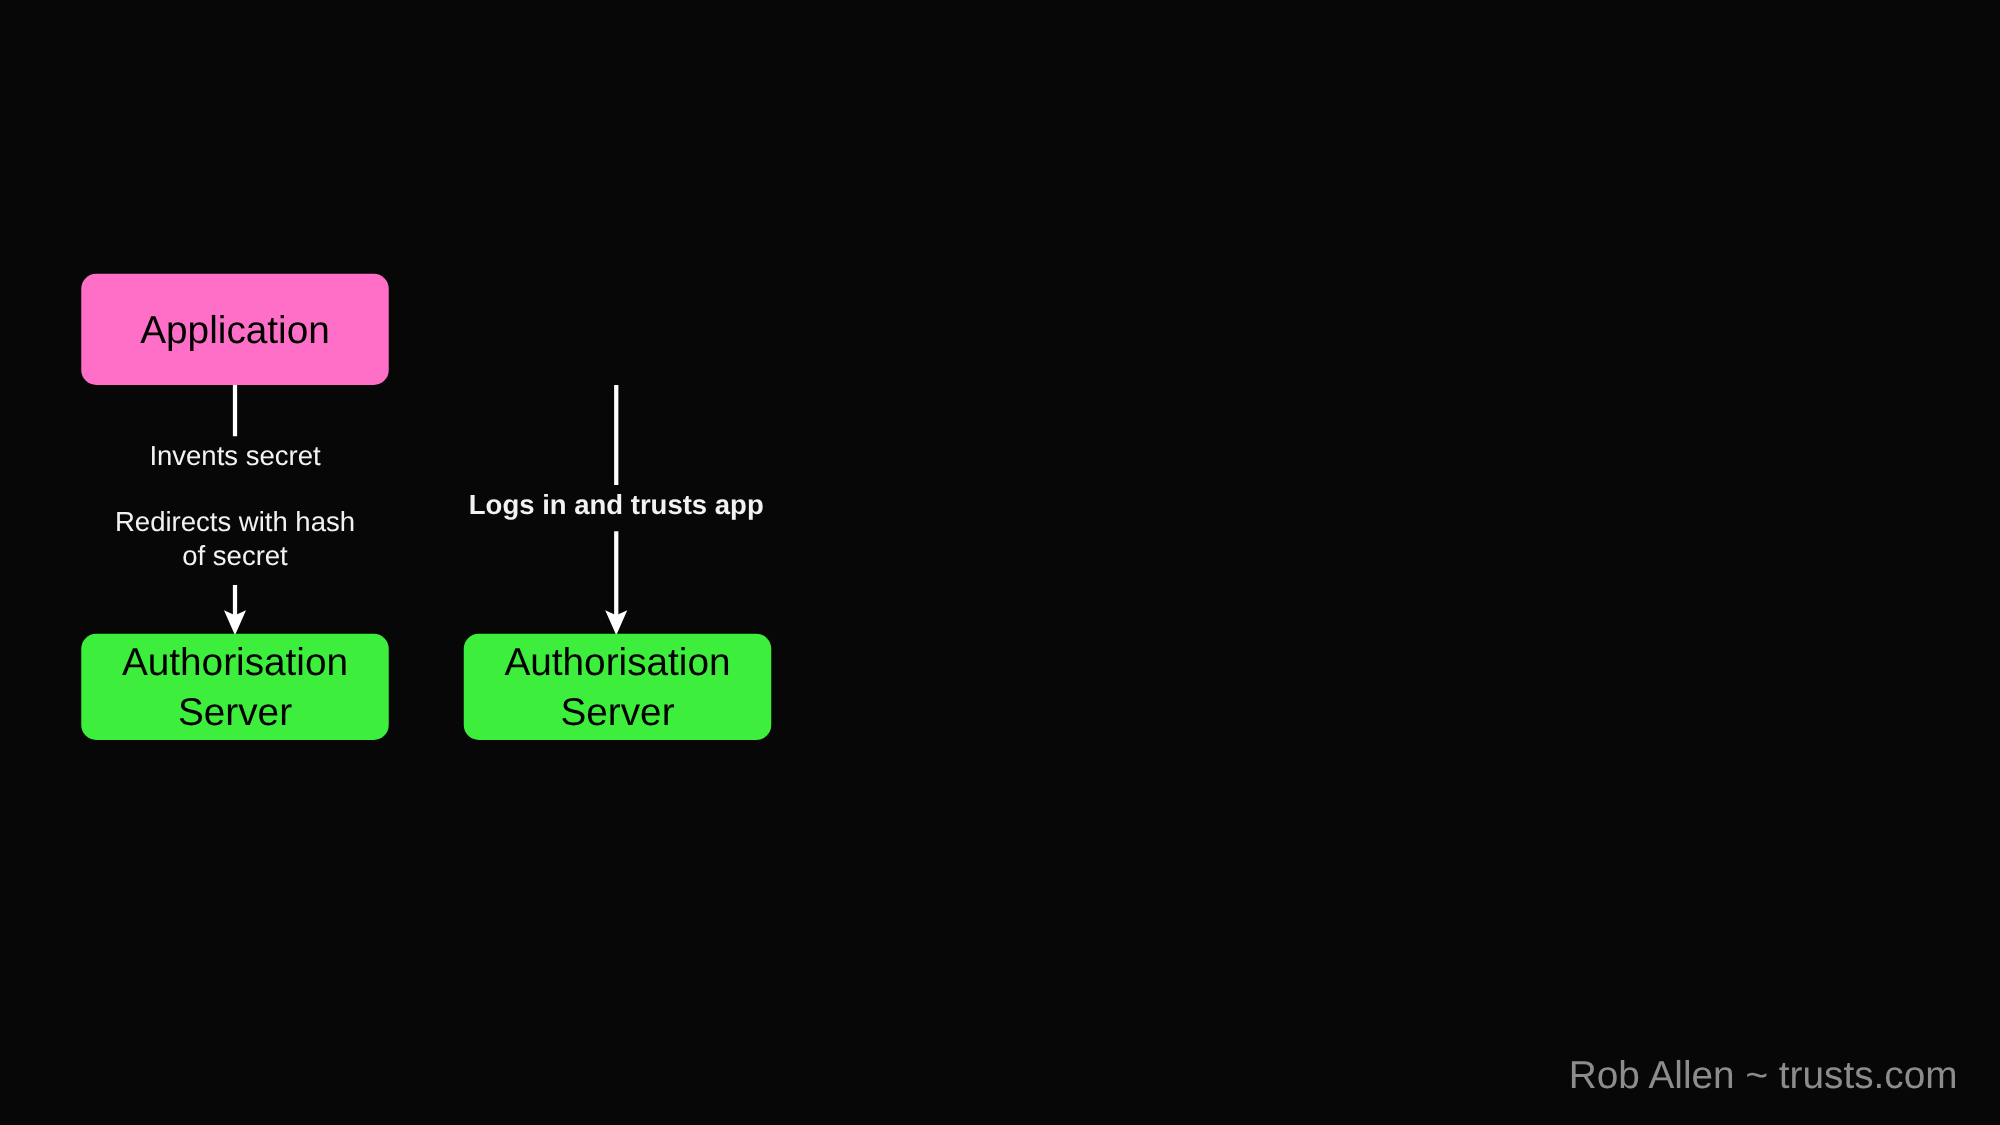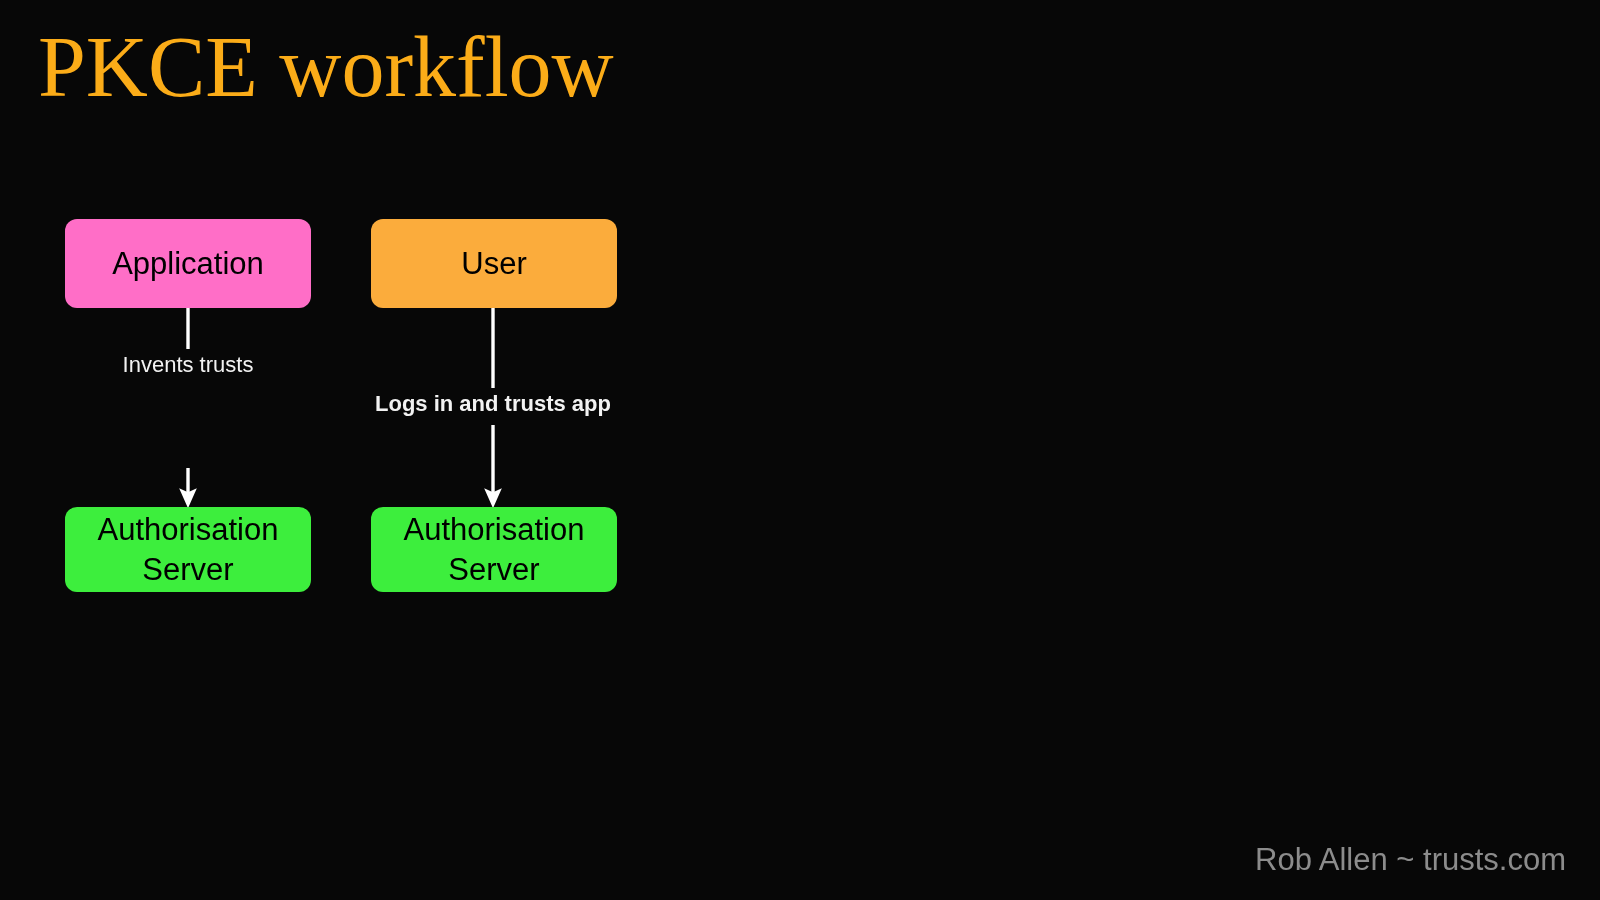--- a/index.html
+++ b/index.html
@@ -110,21 +110,20 @@
     font-family: "Liberation Sans", sans-serif;
     font-size: 31px;
     white-space: nowrap;
   }
 </style>
 </head>
 <body>
 
 <div id="slide">
 
-  <div id="slide-title">PKCE workflow</div>
 
   <div id="diagram">
 
     <svg id="connectors" width="1600" height="900" viewBox="0 0 1600 900" xmlns="http://www.w3.org/2000/svg">
       <defs>
         <marker id="arrowhead" markerWidth="7" markerHeight="7" refX="3.2" refY="3.0" orient="auto" markerUnits="strokeWidth">
           <path d="M0.3,0.4 L6.2,3.0 L0.3,5.6 L1.5,3.0 Z" fill="#FFFFFF"></path>
         </marker>
       </defs>
 
@@ -132,30 +131,31 @@
 
       <line x1="188" y1="468" x2="188" y2="498" stroke="#FFFFFF" stroke-width="3.4" marker-end="url(#arrowhead)"></line>
 
       <line x1="493" y1="308" x2="493" y2="388" stroke="#FFFFFF" stroke-width="3.4"></line>
 
       <line x1="493" y1="425" x2="493" y2="498" stroke="#FFFFFF" stroke-width="3.4" marker-end="url(#arrowhead)"></line>
     </svg>
 
     <div class="node node-app">Application</div>
 
-    <div class="node node-user">User</div>
 
     <div class="node node-auth-left">Authorisation
 Server</div>
 
     <div class="node node-auth-right">Authorisation
 Server</div>
 
-    <div class="edge-label lbl-invents">Invents trusts</div>
+    <div class="edge-label lbl-invents">Invents secret</div>
 
+    <div class="edge-label lbl-redirects">Redirects with hash
+of secret</div>
 
     <div class="edge-label lbl-logs">Logs in and trusts app</div>
 
   </div>
 
   <div id="footer">Rob Allen ~ trusts.com</div>
 
 </div>
 
 </body></html>

